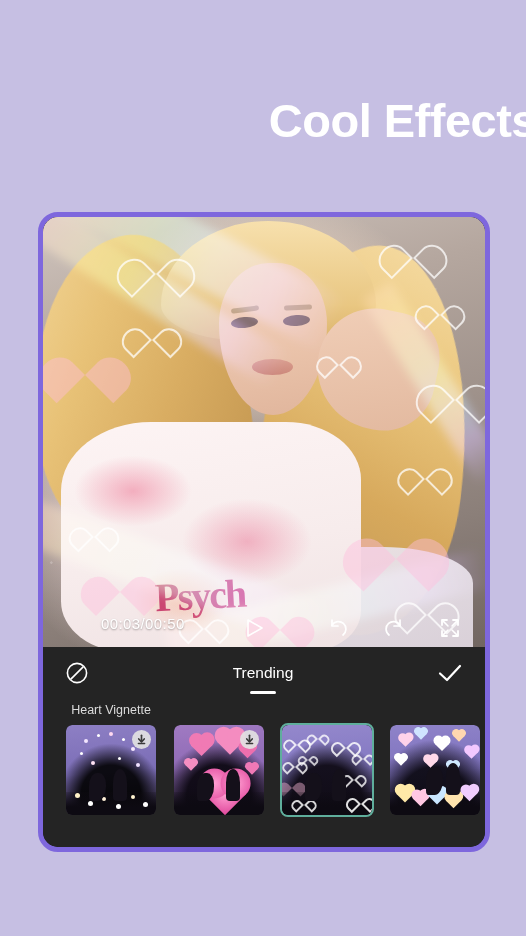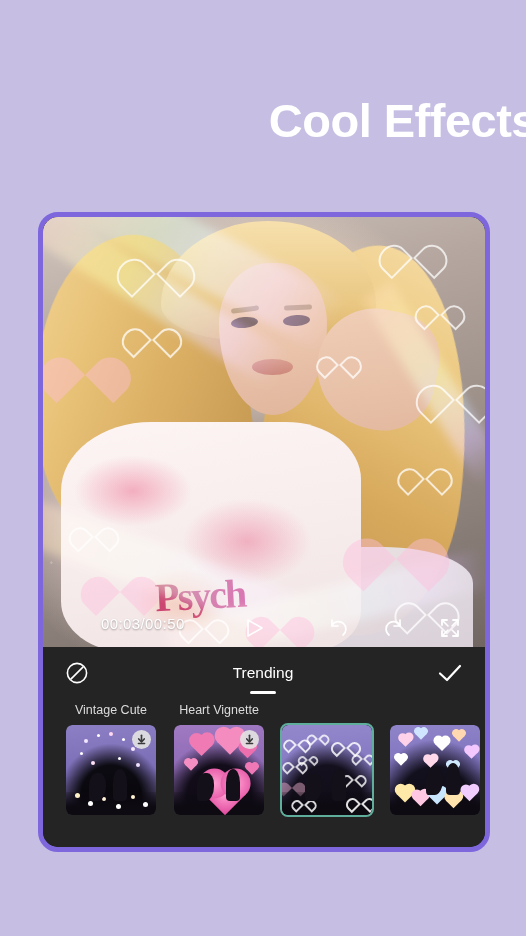--- a/index.html
+++ b/index.html
@@ -386,21 +386,20 @@
         </div>
         <div class="tab-confirm">
           <svg width="26" height="22" viewBox="0 0 26 22" aria-hidden="true">
             <path d="M3 11.5 L10 18 L23 4" fill="none" stroke="#ffffff" stroke-width="2.2" stroke-linecap="round" stroke-linejoin="round"></path>
           </svg>
         </div>
       </div>
 
       <div class="effects-row">
         <div class="eff-labels">
-          <div class="eff-label">Vintage Cute</div>
           <div class="eff-label">Heart Vignette</div>
         </div>
 
         <div class="eff-thumbs">
 
           <div class="eff-item">
             <div class="thumb">
               <div class="thumb-art art1">
                 <div class="tiny" style="left:20%;top:16%;width:4px;height:4px;background:#f3e6ff;"></div>
                 <div class="tiny" style="left:34%;top:10%;width:3px;height:3px;background:#ffffff;"></div>

